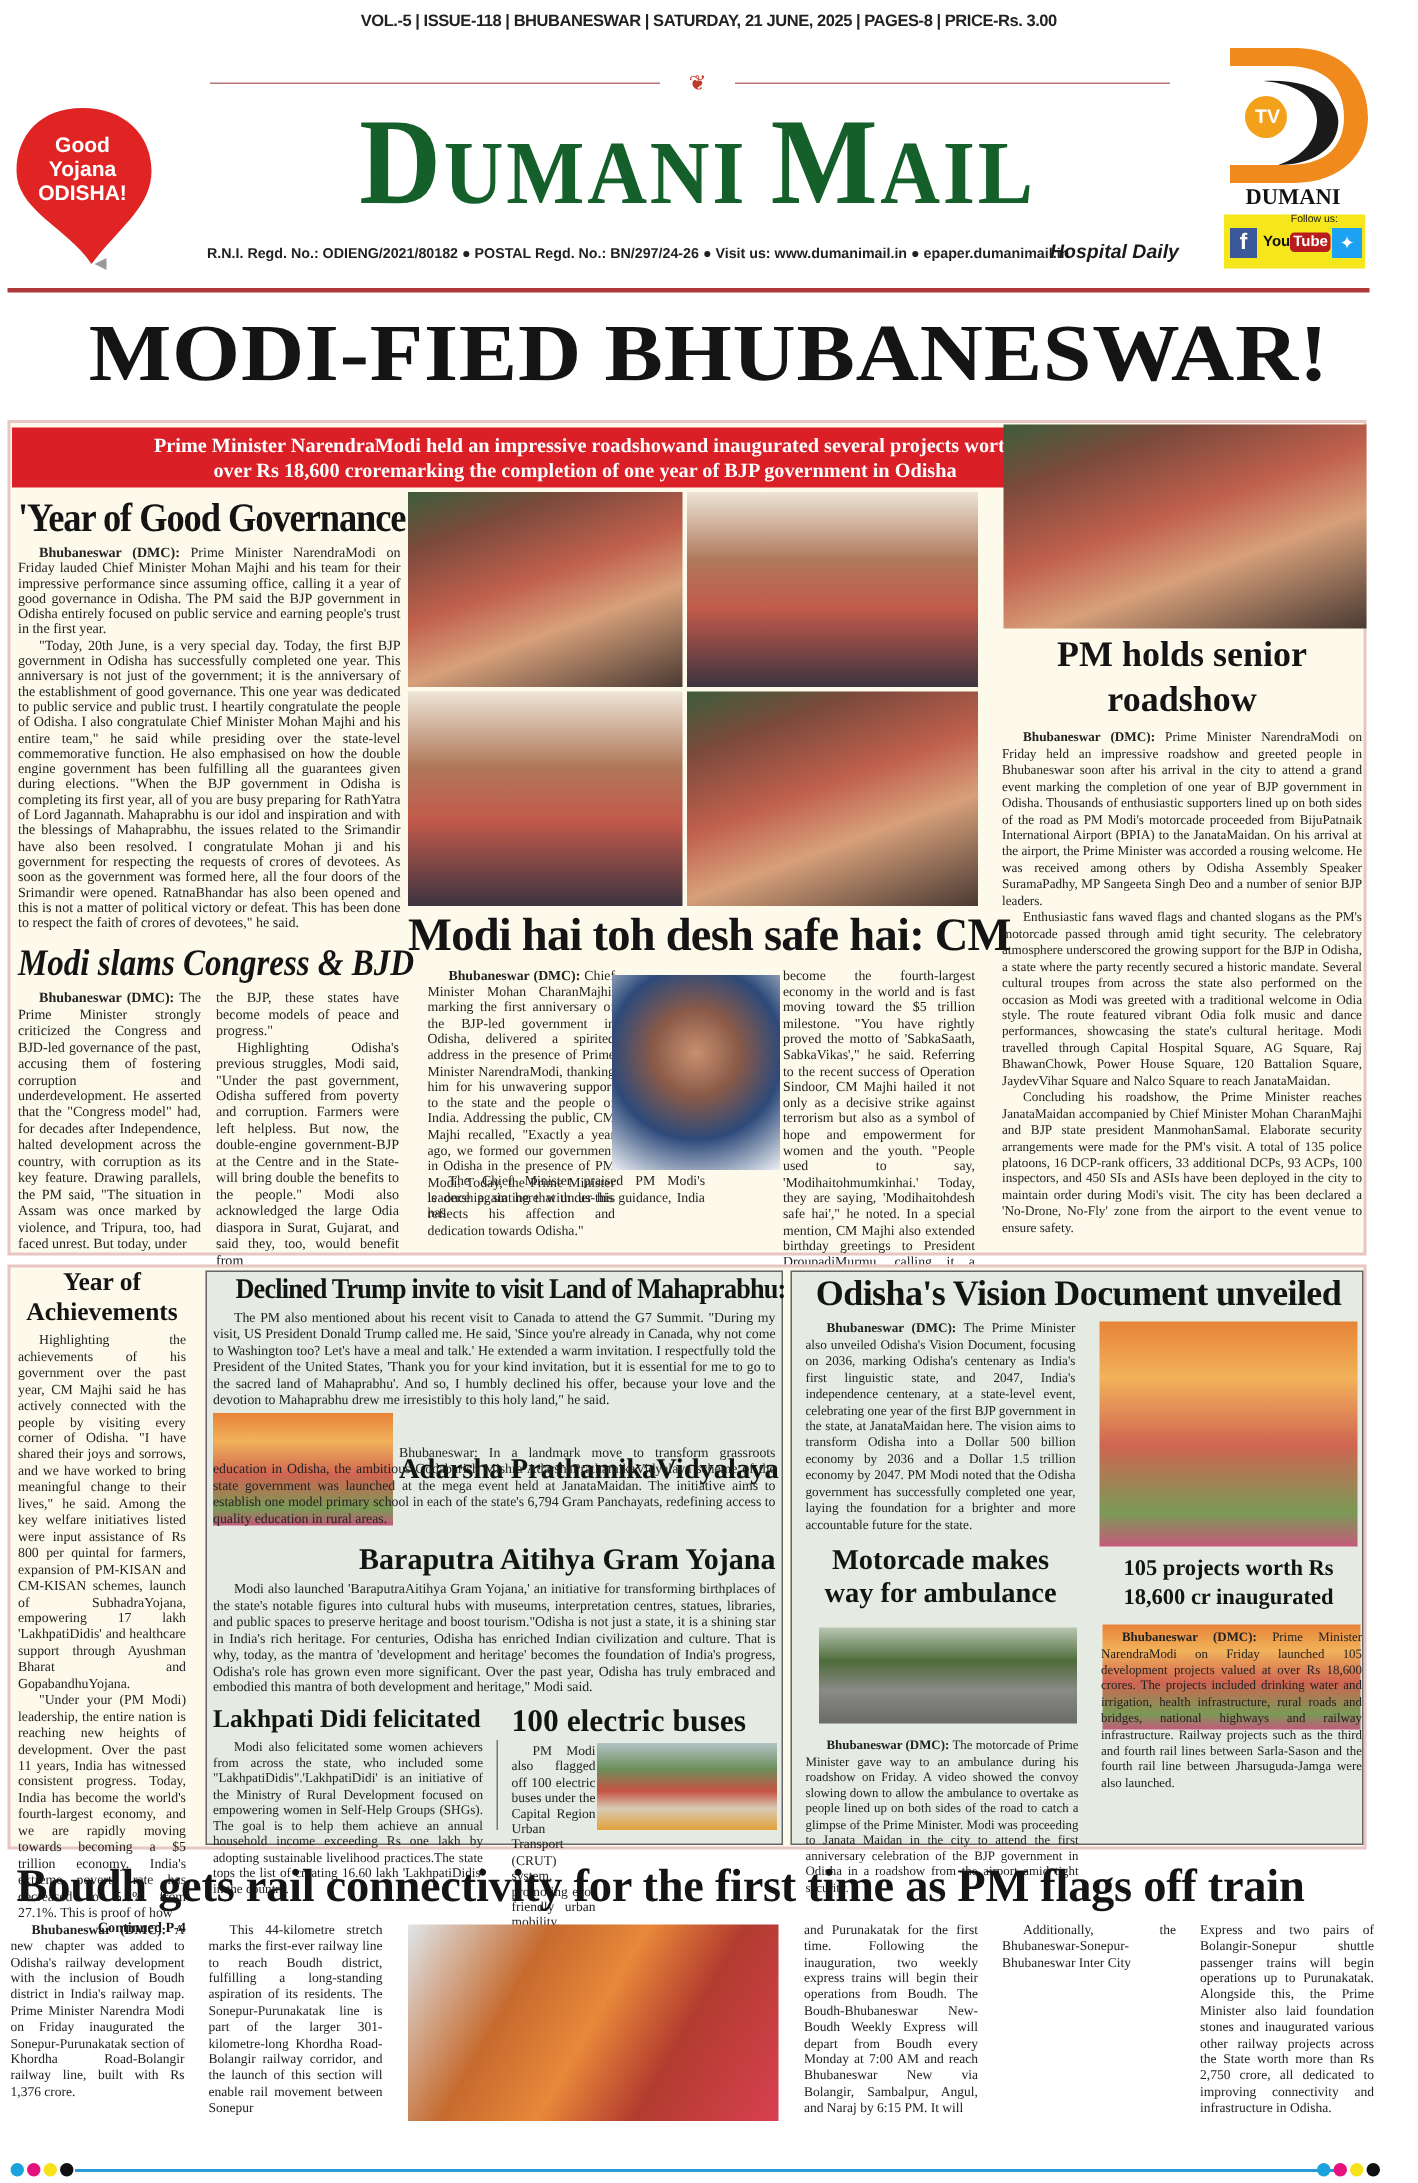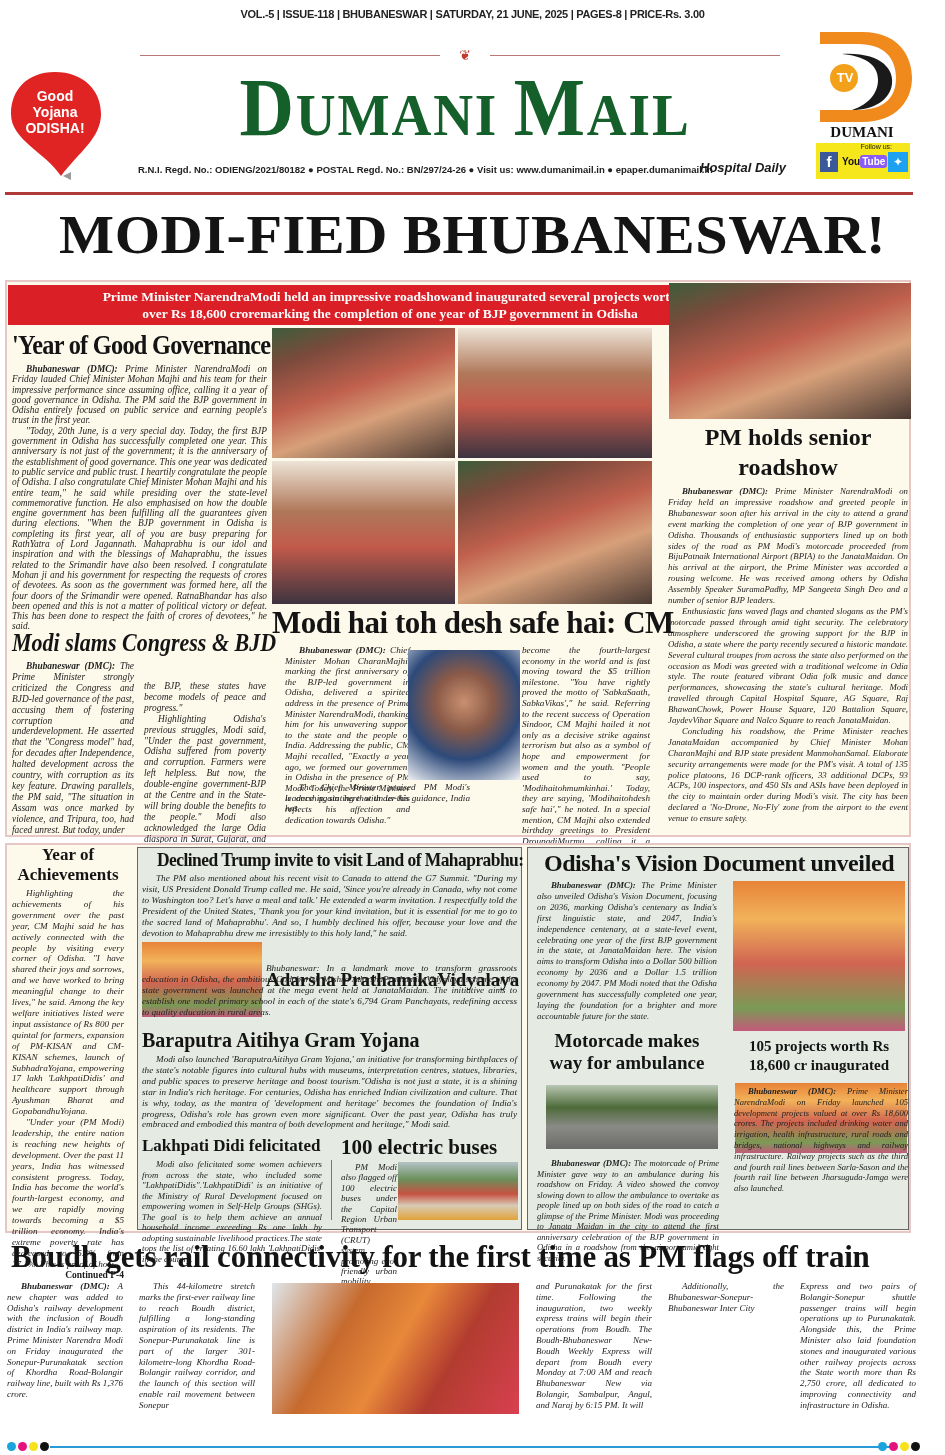--- a/index.html
+++ b/index.html
@@ -1,18 +1,18 @@
 <!DOCTYPE html>
 <html><head>
 <meta charset="utf-8">
 <style>
   * { box-sizing: border-box; margin: 0; padding: 0; }
   body { width: 945px; height: 1455px; background: #fff; font-family: "Liberation Serif", serif; color: #1a1a1a; position: relative; overflow: hidden; }
   .abs { position: absolute; }
-  p { text-align: justify; font-style: italic; }
+  p { text-align: justify; }
 
   
   .issue-line { top: 8px; left: 0; width: 945px; text-align: center; font-family: "Liberation Sans", sans-serif; font-size: 11px; font-weight: bold; letter-spacing: -0.3px; color: #222; }
   .orn-line { top: 55px; left: 140px; height: 1px; width: 640px; background: #b77; }
   .ornament { top: 47px; left: 440px; width: 50px; text-align: center; color: #c0392b; font-size: 14px; background: #fff; }
   .title { top: 60px; left: 140px; width: 650px; text-align: center; color: #15602a; font-family: "Liberation Serif", serif; font-size: 82px; font-weight: bold; letter-spacing: 2px; line-height: 96px; transform: scaleX(0.92); transform-origin: center; }
   .title .sm { font-size: 60px; }
   .regd { top: 164px; left: 138px; font-family: "Liberation Sans", sans-serif; font-size: 9.5px; font-weight: bold; color: #222; }
   .eng { top: 160px; left: 700px; font-family: "Liberation Sans", sans-serif; font-size: 13px; font-style: italic; font-weight: bold; }
 
@@ -77,21 +77,21 @@
     <path d="M8 2 L50 2 C90 2 100 30 100 48 C100 70 85 92 50 92 L8 92 L8 80 L46 80 C74 80 84 66 84 48 C84 28 72 14 46 14 L8 14 Z" fill="#f08a1c"></path>
     <path d="M30 24 C70 22 82 40 80 54 C78 70 62 80 40 80 C58 74 66 62 66 50 C66 34 52 26 30 24 Z" fill="#1a1a1a"></path>
     <circle cx="32" cy="48" r="14" fill="#f3a11b"></circle>
   </svg>
   <div style="position:absolute;top:40px;left:18px;width:30px;text-align:center;color:#fff;font-family:'Liberation Sans',sans-serif;font-weight:bold;font-size:13px;">TV</div>
   <div style="position:absolute;top:94px;left:0;width:100px;text-align:center;font-family:'Liberation Serif',serif;font-weight:bold;font-size:15px;color:#111;">DUMANI</div>
   <div style="position:absolute;top:113px;left:4px;width:94px;height:36px;background:#f6e61c;">
     <div style="text-align:right;font-size:7px;font-family:'Liberation Sans',sans-serif;padding-right:18px;">Follow us:</div>
     <div style="display:flex;gap:4px;padding-left:4px;margin-top:2px;">
       <span style="width:18px;height:20px;background:#3b5998;color:#fff;font-family:'Liberation Sans',sans-serif;font-weight:bold;font-size:15px;text-align:center;line-height:20px;">f</span>
-      <span style="width:42px;height:20px;color:#111;font-family:'Liberation Sans',sans-serif;font-weight:bold;font-size:10px;line-height:20px;">You<span style="background:#8b5cf6;color:#fff;padding:1px 2px;border-radius:3px;">Tube</span></span>
+      <span style="width:42px;height:20px;color:#111;font-family:'Liberation Sans',sans-serif;font-weight:bold;font-size:10px;line-height:20px;">You<span style="background:#b91c1c;color:#fff;padding:1px 2px;border-radius:3px;">Tube</span></span>
       <span style="width:20px;height:20px;background:#1da1f2;color:#fff;font-size:12px;text-align:center;line-height:20px;">✦</span>
     </div>
   </div>
 </div>
 
 <div class="abs rule-top"></div>
 <div class="abs headline">MODI-FIED BHUBANESWAR!</div>
 
 <div class="abs mainbox"></div>
 <div class="abs redbanner">
@@ -102,21 +102,21 @@
 <div class="abs" style="top:330px;left:12px;width:255px;">
   <div class="col-hd" style="font-size:27px;line-height:30px;text-align:center;letter-spacing:-0.8px;transform:scaleX(0.9);transform-origin:left;white-space:nowrap;">'Year of Good Governance'</div>
   <p class="body-txt indent" style="margin-top:4px;font-size:9.4px;line-height:10.3px;"><span class="lead">Bhubaneswar (DMC):</span><span> Prime Minister NarendraModi on Friday lauded Chief Minister Mohan Majhi and his team for their impressive performance since assuming office, calling it a year of good governance in Odisha. The PM said the BJP government in Odisha entirely focused on public service and earning people's trust in the first year.</span></p>
   <p class="body-txt indent" style="font-size:9.4px;line-height:10.3px;">"Today, 20th June, is a very special day. Today, the first BJP government in Odisha has successfully completed one year. This anniversary is not just of the government; it is the anniversary of the establishment of good governance. This one year was dedicated to public service and public trust. I heartily congratulate the people of Odisha. I also congratulate Chief Minister Mohan Majhi and his entire team," he said while presiding over the state-level commemorative function. He also emphasised on how the double engine government has been fulfilling all the guarantees given during elections. "When the BJP government in Odisha is completing its first year, all of you are busy preparing for RathYatra of Lord Jagannath. Mahaprabhu is our idol and inspiration and with the blessings of Mahaprabhu, the issues related to the Srimandir have also been resolved. I congratulate Mohan ji and his government for respecting the requests of crores of devotees. As soon as the government was formed here, all the four doors of the Srimandir were opened. RatnaBhandar has also been opened and this is not a matter of political victory or defeat. This has been done to respect the faith of crores of devotees," he said.</p>
 </div>
 
 <div class="abs" style="top:628px;left:12px;width:255px;">
   <div class="col-hd" style="font-size:25px;line-height:30px;font-style:italic;text-align:center;white-space:nowrap;transform:scaleX(0.88);transform-origin:left;">Modi slams Congress &amp; BJD</div>
   <div style="display:flex;gap:10px;margin-top:3px;">
     <p class="body-txt indent" style="width:122px;font-size:9.4px;line-height:10.9px;"><span class="lead">Bhubaneswar (DMC):</span><span> The Prime Minister strongly criticized the Congress and BJD-led governance of the past, accusing them of fostering corruption and underdevelopment. He asserted that the "Congress model" had, for decades after Independence, halted development across the country, with corruption as its key feature. Drawing parallels, the PM said, "The situation in Assam was once marked by violence, and Tripura, too, had faced unrest. But today, under</span></p>
-    <div style="width:122px;margin-top:20px;">
+    <div style="width:122px;">
       <p class="body-txt" style="font-size:9.4px;line-height:10.9px;">the BJP, these states have become models of peace and progress."</p>
       <p class="body-txt indent" style="font-size:9.4px;line-height:10.9px;">Highlighting Odisha's previous struggles, Modi said, "Under the past government, Odisha suffered from poverty and corruption. Farmers were left helpless. But now, the double-engine government-BJP at the Centre and in the State-will bring double the benefits to the people." Modi also acknowledged the large Odia diaspora in Surat, Gujarat, and said they, too, would benefit from</p>
       <div style="text-align:right;font-weight:bold;font-size:9.5px;">Continued P-4</div>
     </div>
   </div>
 </div>
 
 <div class="abs" style="top:328px;left:272px;width:380px;height:276px;">
   <div class="abs photo crowd" style="top:0;left:0;width:183px;height:130px;"></div>
   <div class="abs photo people" style="top:0;left:186px;width:194px;height:130px;"></div>
@@ -164,21 +164,21 @@
 
 <div class="abs photo stage" style="top:942px;left:142px;width:120px;height:75px;"></div>
 <div class="abs" style="top:969px;left:266px;width:251px;">
   <div class="col-hd" style="font-size:19px;line-height:22px;text-align:center;white-space:nowrap;">Adarsha PrathamikaVidyalaya</div>
 </div>
 <div class="abs" style="top:963px;left:142px;width:375px;">
   <p class="body-txt" style="font-size:9.2px;line-height:10.9px;text-indent:124px;padding-left:0;"><span style="display:inline-block;width:0;"></span><span>Bhubaneswar: In a landmark move to transform grassroots education in Odisha, the ambitious Godabarish Mishra AdarshaPrathamikaVidyalaya scheme of the state government was launched at the mega event held at JanataMaidan. The initiative aims to establish one model primary school in each of the state's 6,794 Gram Panchayats, redefining access to quality education in rural areas.</span></p>
 </div>
 
 <div class="abs" style="top:1028px;left:142px;width:375px;">
-  <div class="col-hd" style="font-size:20px;line-height:24px;white-space:nowrap;">Baraputra Aitihya Gram Yojana</div>
+  <div class="col-hd" style="font-size:20px;line-height:24px;white-space:nowrap;text-align:right;">Baraputra Aitihya Gram Yojana</div>
   <p class="body-txt indent" style="margin-top:2px;font-size:9.2px;line-height:10.9px;">Modi also launched 'BaraputraAitihya Gram Yojana,' an initiative for transforming birthplaces of the state's notable figures into cultural hubs with museums, interpretation centres, statues, libraries, and public spaces to preserve heritage and boost tourism."Odisha is not just a state, it is a shining star in India's rich heritage. For centuries, Odisha has enriched Indian civilization and culture. That is why, today, as the mantra of 'development and heritage' becomes the foundation of India's progress, Odisha's role has grown even more significant. Over the past year, Odisha has truly embraced and embodied this mantra of both development and heritage," Modi said.</p>
 </div>
 
 <div class="abs" style="top:1135px;left:142px;width:180px;">
   <div class="col-hd" style="font-size:17px;line-height:22px;white-space:nowrap;">Lakhpati Didi felicitated</div>
   <p class="body-txt indent" style="margin-top:2px;font-size:8.8px;line-height:10.5px;">Modi also felicitated some women achievers from across the state, who included some "LakhpatiDidis".'LakhpatiDidi' is an initiative of the Ministry of Rural Development focused on empowering women in Self-Help Groups (SHGs). The goal is to help them achieve an annual household income exceeding Rs one lakh by adopting sustainable livelihood practices.The state tops the list of creating 16.60 lakh 'LakhpatiDidis' in the country.</p>
 </div>
 <div class="abs" style="top:1160px;left:331px;width:1px;height:60px;background:#777;"></div>
 
 <div class="abs" style="top:1134px;left:341px;width:178px;">

